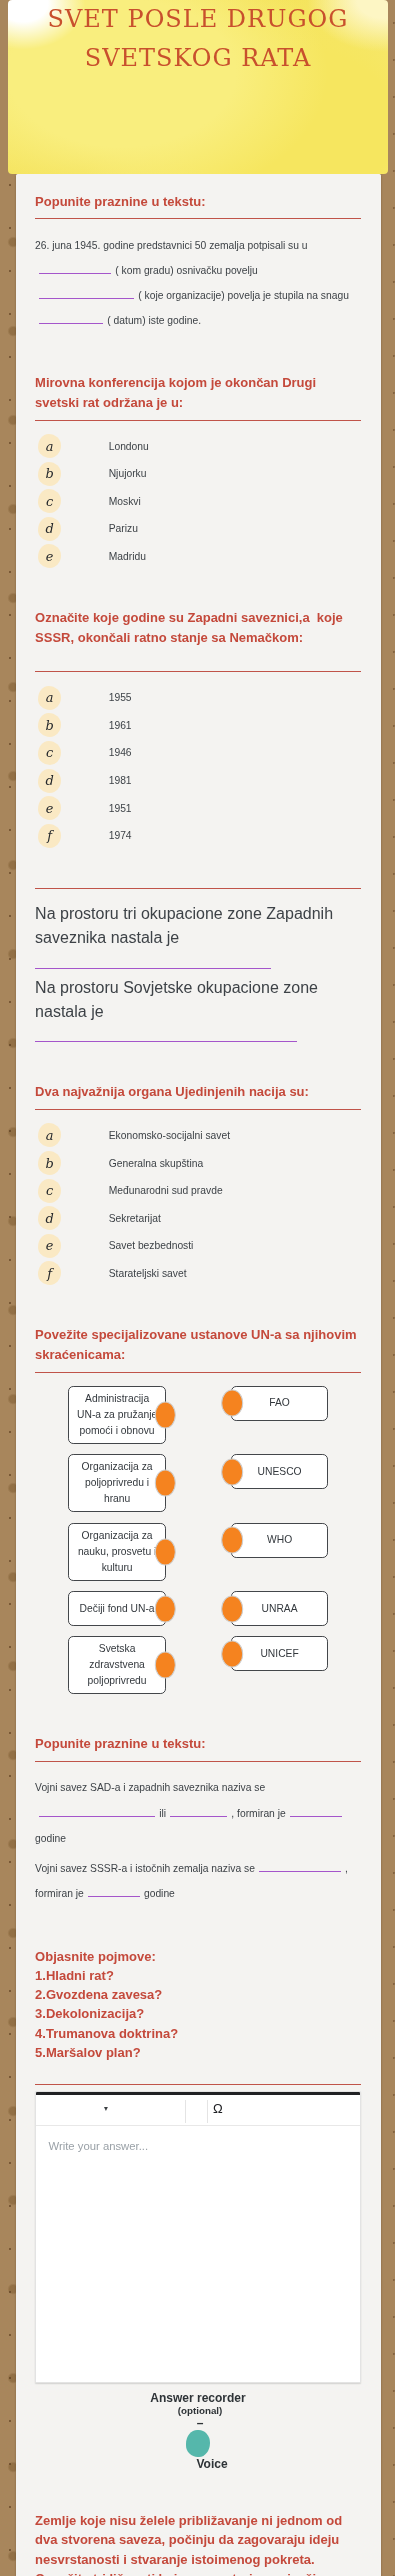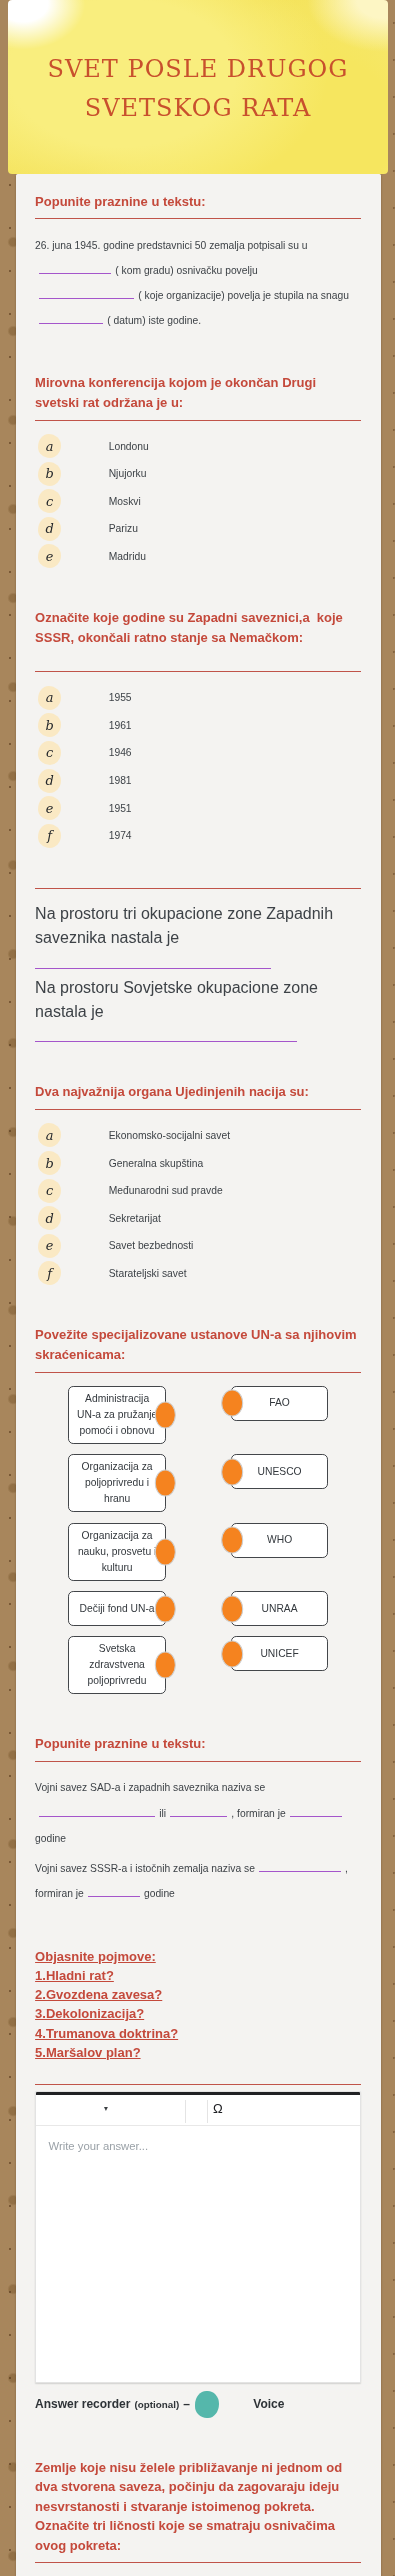--- a/index.html
+++ b/index.html
@@ -20,35 +20,35 @@
   .ws-header {
     margin:0 8.2px; height:174px; border-radius:4.1px; position:relative;
     background:
       radial-gradient(ellipse 62px 46px at 4% 2%, #ffffff 0 40%, rgba(255,255,255,0) 100%),
       radial-gradient(ellipse 77px 52px at 99% 0%, #fdf6c4 0 35%, rgba(253,246,196,0) 100%),
       radial-gradient(ellipse 206px 134px at 30% 42%, #f9ee7e 0 55%, rgba(249,238,126,0) 100%),
       radial-gradient(ellipse 216px 155px at 74% 72%, #f6e65f 0 50%, rgba(246,230,95,0) 100%),
       linear-gradient(135deg,#f7ea6e 0%, #f3e054 45%, #f8ef90 100%);
   }
   .ws-title {
-    padding-top:50px; text-align:center;
+    text-align:center;
     font-family:"DejaVu Serif", serif; font-weight:500;
     font-size:24px; line-height:1.62; letter-spacing:1px; color:#c8502d;
   }
   .card {
     margin:0 15.5px 21.6px 15.5px; background:#f4f3f1; border-radius:1.5px;
     padding:17.5px 19.6px 17.5px 19.6px; box-shadow:0 0.5px 2.1px rgba(40,20,5,.35);
   }
   .section { margin-bottom:40px; }
   .section:last-child { margin-bottom:0; }
   .qh {
     margin:0; color:#c4493b; font-size:13px; font-weight:600;
     line-height:1.5; white-space:pre-wrap;
   }
-  .qh-line { color:#c4493b; font-size:13px; font-weight:600; line-height:1.48; white-space:pre-wrap;text-decoration:underline; }
+  .qh-line { color:#c4493b; font-size:13px; font-weight:600; line-height:1.48; white-space:pre-wrap; }
   .qdiv { height:0; border:0; border-top:1px solid #c05349; margin:7.2px 0 13.4px 0; }
   .qdiv.tall { margin-top:24px; }
   .ptext { margin:0; font-size:10.3px; color:#3d4247; line-height:2.45; max-width:334px; }
   .blank {
     display:inline-block; height:6.7px; margin:0 4.1px;
     border-bottom:1px solid #a455cb; border-radius:0.5px;
   }
   .w140{width:72px}.w185{width:95px}.w125{width:64px}
   .w225{width:116px}.w110{width:57px}.w100{width:52px}.w160{width:82px}
   .opt { display:flex; align-items:center; gap:15.5px; margin:0 0 3.6px 3.1px; }
@@ -83,21 +83,21 @@
     box-shadow:0 1px 1.5px rgba(0,0,0,.14);
   }
   .editor-topbar { height:3.6px; background:#202124; border-radius:1px 1px 0 0; }
   .toolbar { position:relative; height:31px; background:#fff; border-bottom:0.5px solid #e8e8e8; }
   .tb-caret { position:absolute; left:68px; top:8.8px; font-size:7.7px; color:#3c4043; cursor:pointer; }
   .tb-sep { position:absolute; top:4.1px; height:23px; width:0.5px; background:#e4e4e4; }
   .tb-sep.s1{ left:149px; } .tb-sep.s2{ left:171px; }
   .tb-omega { position:absolute; left:177px; top:5.7px; font-size:13px; color:#202124; cursor:pointer; }
   .editor-body { height:256px; padding:13.4px 12.4px; }
   .placeholder { color:#9aa1a7; font-size:11.3px; }
-  .recorder { display:flex; align-items:center; margin-top:7.2px; }
+  .recorder { display:flex; align-items:center; margin-top:7.2px;flex-direction:column; }
   .rec-label { font-size:12px; font-weight:700; color:#2e3337; }
   .rec-opt { font-size:9.8px; font-weight:700; color:#2e3337; margin-left:4.1px; }
   .rec-dash { font-size:12px; font-weight:700; color:#2e3337; margin-left:4.1px; }
   .rec-circle {
     width:24px; height:27px; background:#55b7ab; margin:0 6.2px 0 5.2px;
     border-radius:50% 50% 48% 52% / 54% 50% 56% 46%; cursor:pointer;
   }
   .rec-voice { font-size:12px; font-weight:700; color:#2e3337;margin-left:28px; }
 </style>
 </head>

